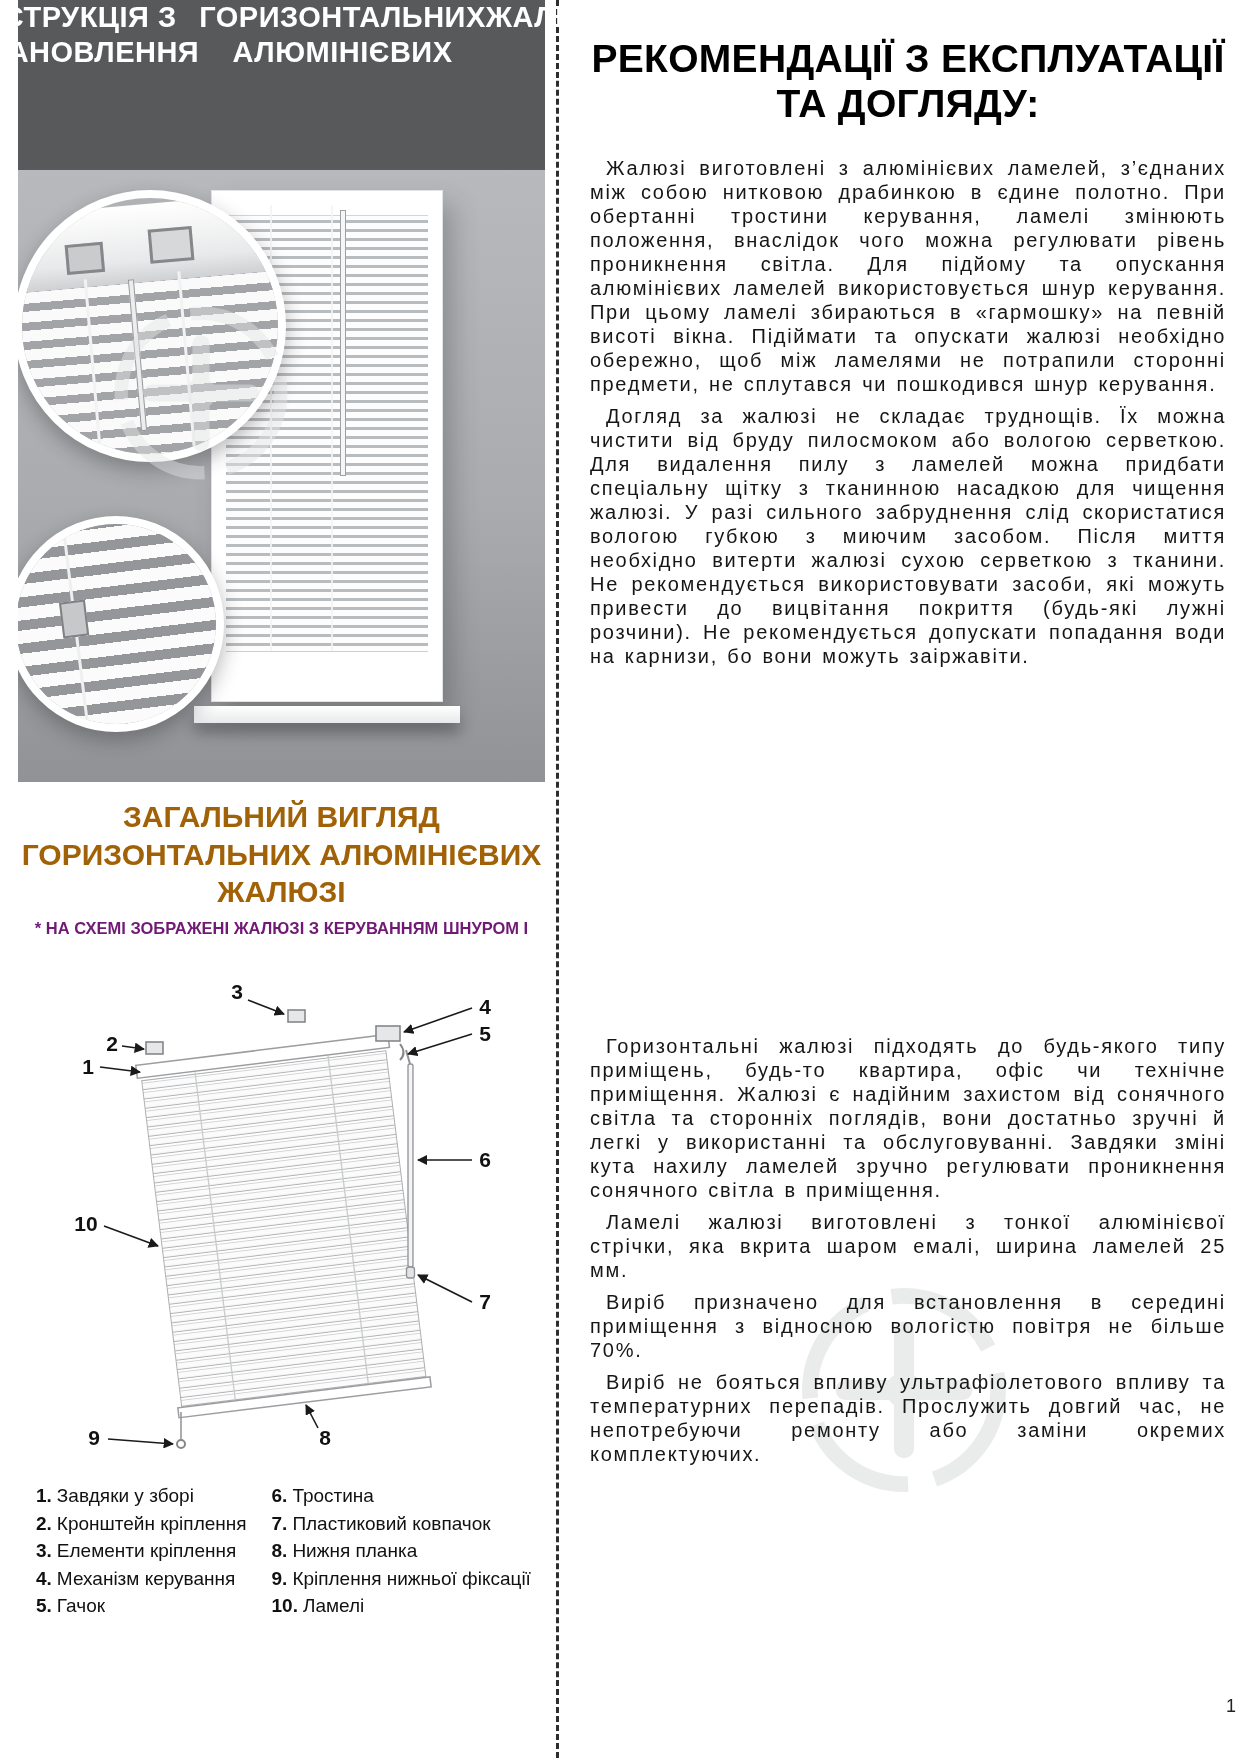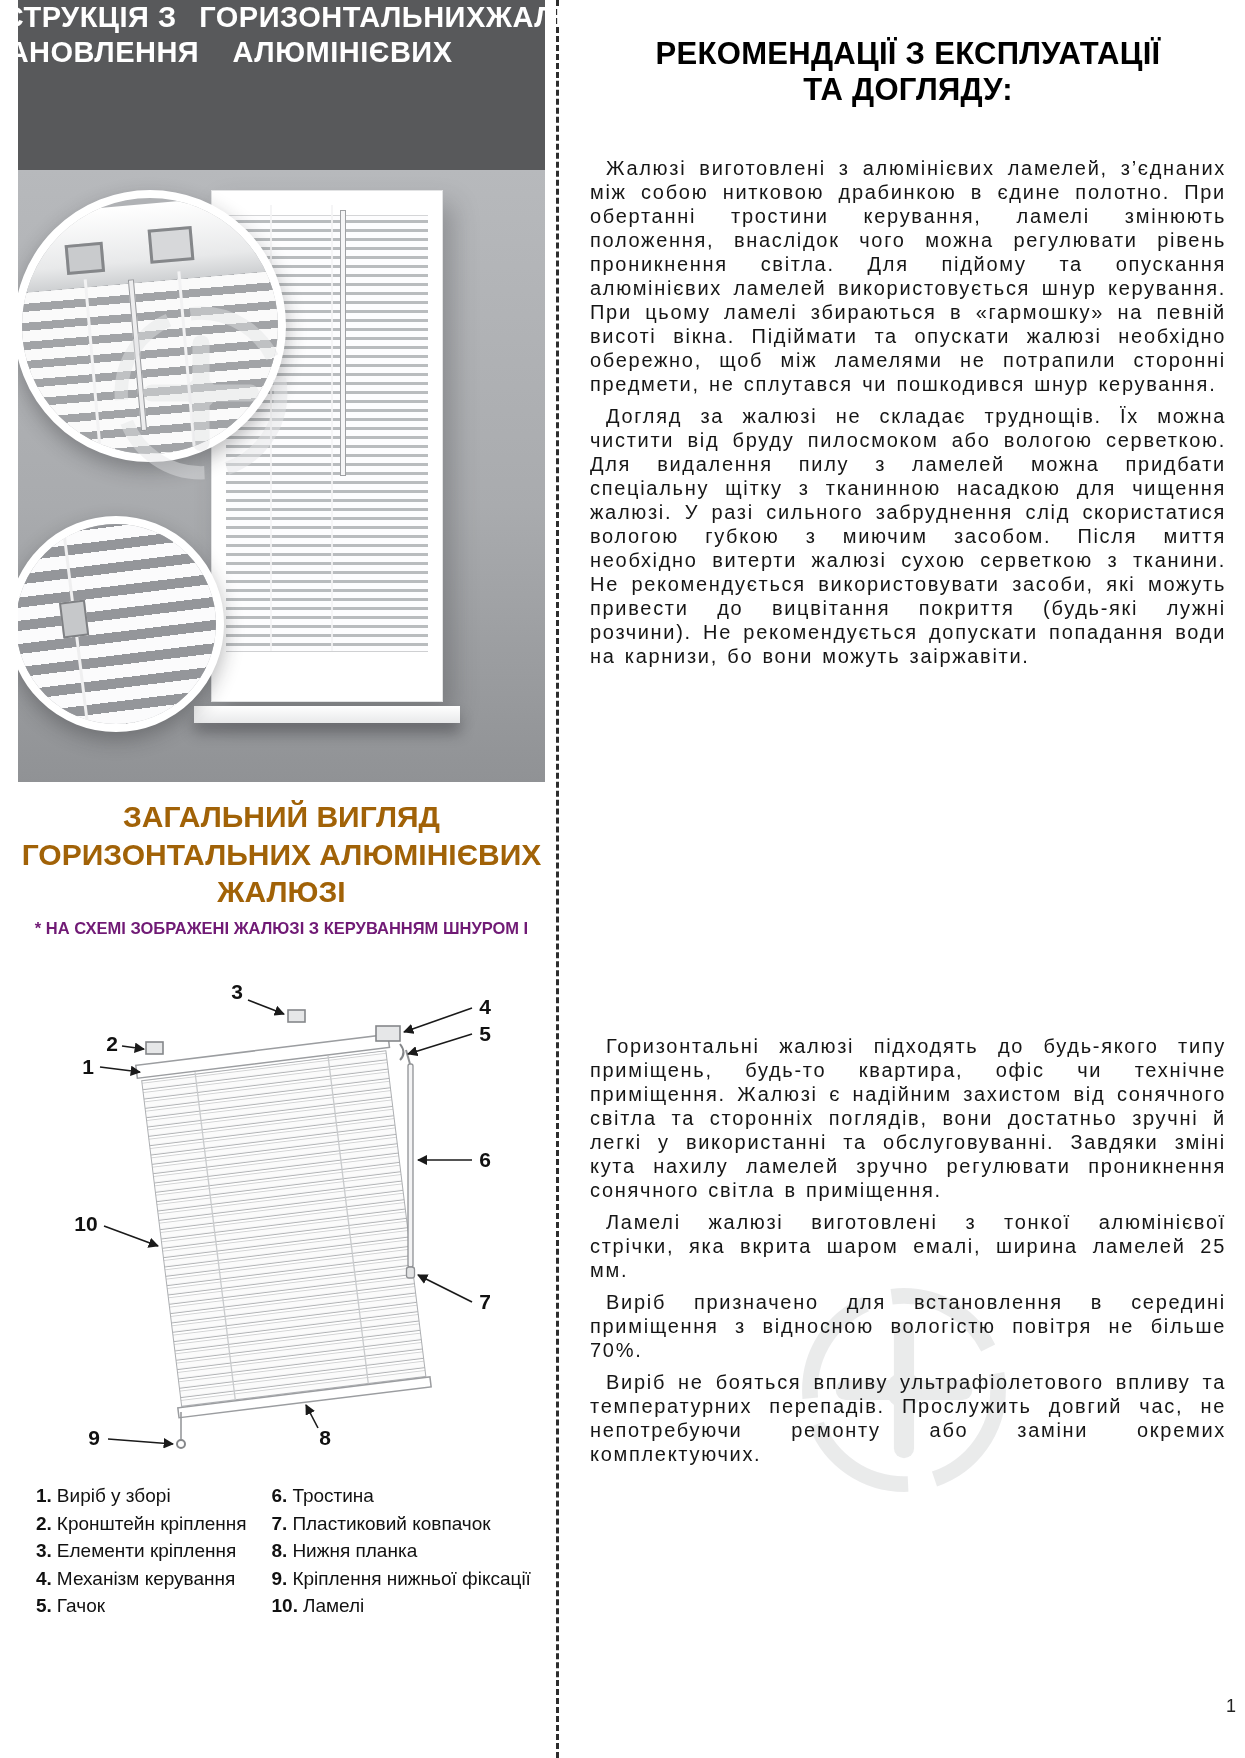--- a/index.html
+++ b/index.html
@@ -57,21 +57,21 @@
   .overview-note{position:absolute;left:18px;top:918px;width:527px;text-align:center;color:#701a75;
                  font-weight:bold;font-size:16.5px;line-height:1.3}
   .diagram{position:absolute;left:28px;top:972px;width:515px;height:500px}
   .diagram text{font-family:"Liberation Sans",sans-serif}
   .legend{position:absolute;left:36px;top:1482px;width:512px;display:flex;font-size:19px;line-height:27.5px;color:#111;z-index:2}
   .legend-col1{width:46%}.legend-col2{width:54%}
   .legend .ln{font-weight:bold;margin-right:5px}
 
   
   .rcol-heading{position:absolute;left:578px;width:660px;text-align:center;color:#000;
-                font-weight:bold;font-size:31px;line-height:1.16;letter-spacing:.3px;z-index:2}
+                font-weight:bold;font-size:39px;line-height:1.16;letter-spacing:.3px;z-index:2}
   .care-heading{top:36px}
   .purpose-heading{top:956px}
   .body-text{position:absolute;left:582px;width:652px;font-size:20px;line-height:24px;
              text-align:justify;letter-spacing:1.7px;word-spacing:2px;color:#161616;z-index:2}
   .care-text{top:148px}
   .purpose-text{top:1026px}
   .body-text p{margin:8px;text-indent:16px}
 
   .page-number{position:absolute;left:1226px;top:1696px;font-size:18px;color:#222;z-index:3}
 </style>
@@ -197,21 +197,21 @@
       <text x="457" y="195">6</text>
       <text x="457" y="337">7</text>
       <text x="297" y="473">8</text>
       <text x="66" y="473">9</text>
       <text x="58" y="259">10</text>
     </g>
   </svg>
 
   <div class="legend">
     <div class="legend-col1">
-      <div><span class="ln">1.</span><span>Виріб у зборі</span></div>
+      <div><span class="ln">1.</span><span>Завдяки у зборі</span></div>
       <div><span class="ln">2.</span><span>Кронштейн кріплення</span></div>
       <div><span class="ln">3.</span><span>Елементи кріплення</span></div>
       <div><span class="ln">4.</span><span>Механізм керування</span></div>
       <div><span class="ln">5.</span><span>Гачок</span></div>
     </div>
     <div class="legend-col2">
       <div><span class="ln">6.</span><span>Тростина</span></div>
       <div><span class="ln">7.</span><span>Пластиковий ковпачок</span></div>
       <div><span class="ln">8.</span><span>Нижня планка</span></div>
       <div><span class="ln">9.</span><span>Кріплення нижньої фіксації</span></div>

